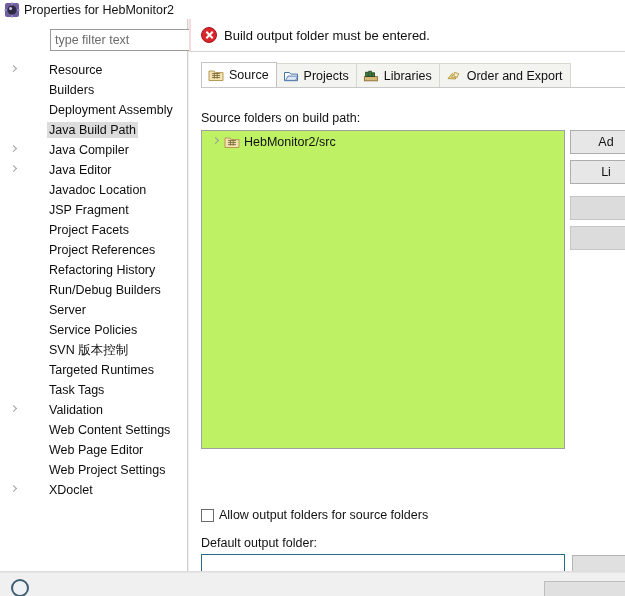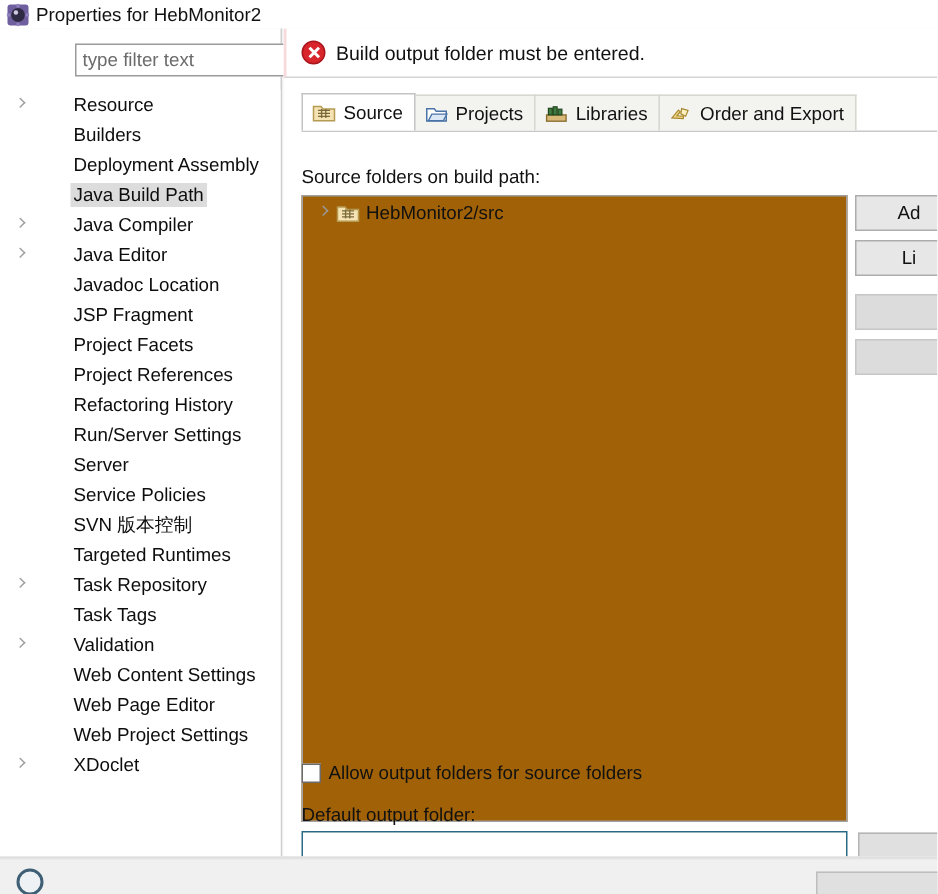--- a/index.html
+++ b/index.html
@@ -197,22 +197,22 @@
     position: absolute;
     left: 12px; top: 23px;
     font-size: 12.5px;
     color: #111111;
     white-space: nowrap;
   }
 
   #srctree {
     position: absolute;
     left: 12px; top: 42px;
-    width: 364px; height: 418px;
-    background: #a16207;
+    width: 364px; height: 319px;
+    background: #bef264;
     border: 1px solid #a0a0a0;
     overflow: hidden;
   }
   .src-row {
     height: 22px;
     display: flex;
     align-items: center;
     padding-left: 8px;
     white-space: nowrap;
   }
@@ -392,41 +392,37 @@
         <div class="tree-row">
           <span class="tree-arrow"></span>
           <span class="tree-label">Project References</span>
         </div>
         <div class="tree-row">
           <span class="tree-arrow"></span>
           <span class="tree-label">Refactoring History</span>
         </div>
         <div class="tree-row">
           <span class="tree-arrow"></span>
-          <span class="tree-label">Run/Server Settings</span>
+          <span class="tree-label">Run/Debug Builders</span>
         </div>
         <div class="tree-row">
           <span class="tree-arrow"></span>
           <span class="tree-label">Server</span>
         </div>
         <div class="tree-row">
           <span class="tree-arrow"></span>
           <span class="tree-label">Service Policies</span>
         </div>
         <div class="tree-row">
           <span class="tree-arrow"></span>
           <span class="tree-label">SVN 版本控制</span>
         </div>
         <div class="tree-row">
           <span class="tree-arrow"></span>
           <span class="tree-label">Targeted Runtimes</span>
-        </div>
-        <div class="tree-row">
-          <span class="tree-arrow has"></span>
-          <span class="tree-label">Task Repository</span>
         </div>
         <div class="tree-row">
           <span class="tree-arrow"></span>
           <span class="tree-label">Task Tags</span>
         </div>
         <div class="tree-row">
           <span class="tree-arrow has"></span>
           <span class="tree-label">Validation</span>
         </div>
         <div class="tree-row">

